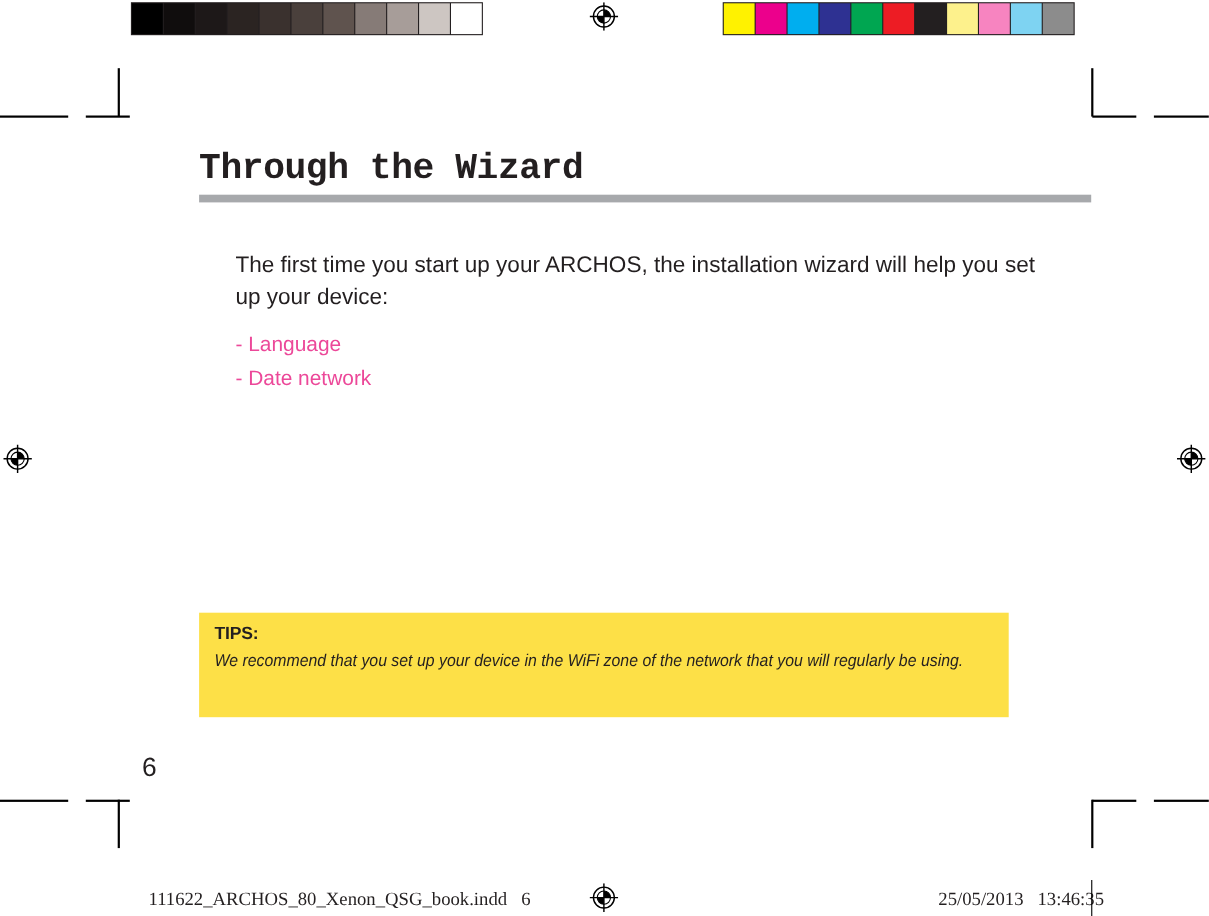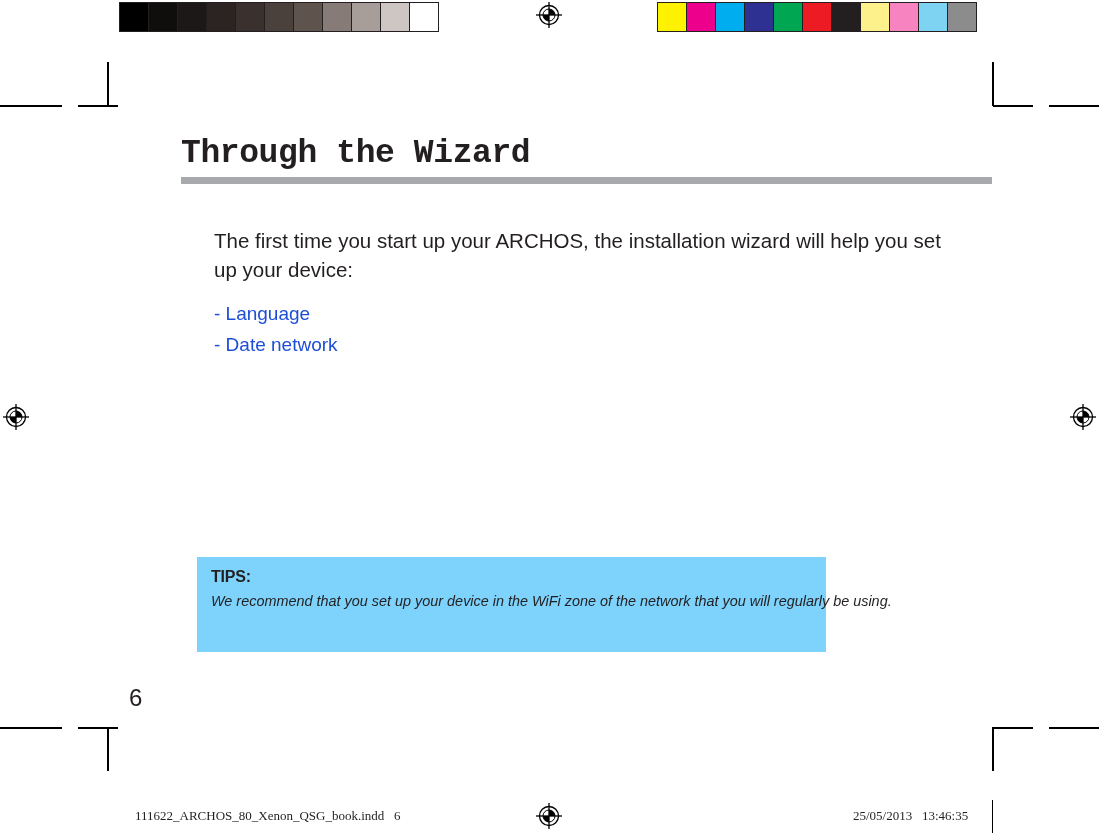--- a/index.html
+++ b/index.html
@@ -103,31 +103,31 @@
     position: absolute;
     left: 33px;
     top: 298px;
     margin: 0;
     padding: 0;
     list-style: none;
   }
   #wizard-step-list li {
     font-size: 19px;
     line-height: 31.4px;
-    color: #1d4ed8;
+    color: #ec4899;
     white-space: nowrap;
   }
 
   #tips-box {
     position: absolute;
-    left: 16px;
+    left: 0;
     top: 557px;
-    width: 629px;
+    width: 736px;
     height: 95px;
-    background: #7dd3fc;
+    background: #fde047;
     box-sizing: border-box;
     padding: 11px 14px 0 14px;
   }
   #tips-heading {
     margin: 0;
     font-size: 16px;
     font-weight: bold;
     color: #231f20;
     letter-spacing: -0.2px;
   }
@@ -147,21 +147,21 @@
     left: -52px;
     top: 684px;
     font-size: 24px;
     color: #231f20;
   }
 
   
   .slug-text {
     position: absolute;
     font-family: "Liberation Serif", serif;
-    font-size: 13px;
+    font-size: 17px;
     color: #231f20;
     white-space: pre;
   }
   #slug-filename { left: 135px; top: 808px; }
   #slug-datetime { left: 853px; top: 808px; }
 </style>
 </head>
 <body>
 
 <div class="calib-strip" id="grayscale-strip">

